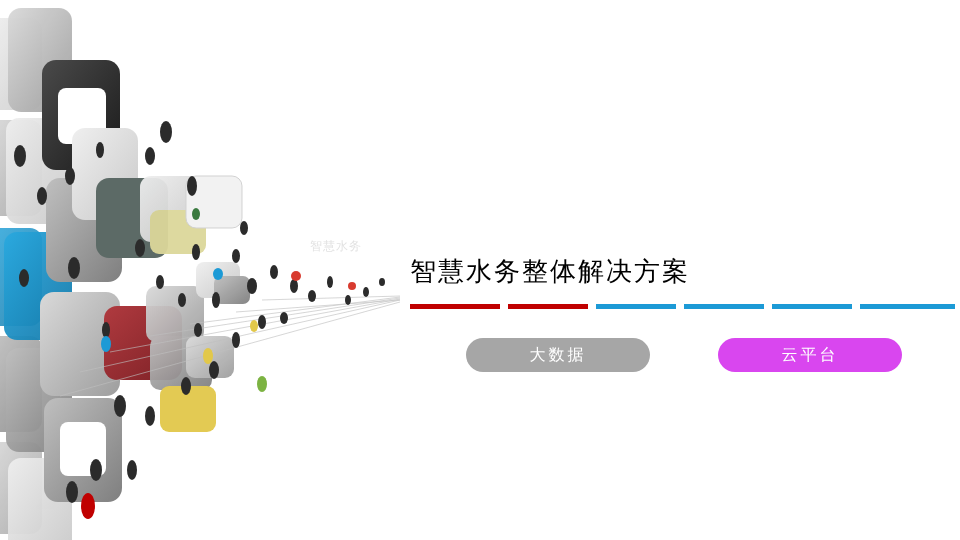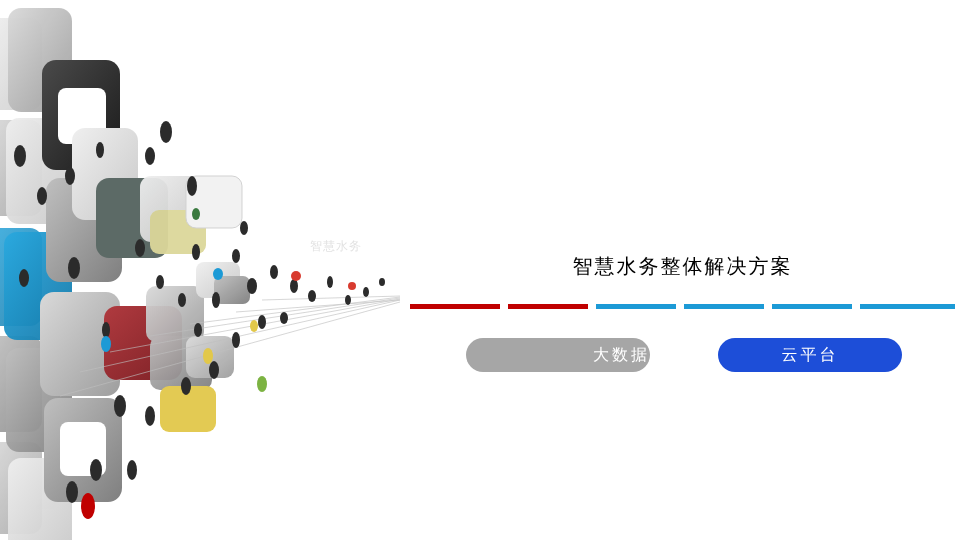--- a/index.html
+++ b/index.html
@@ -31,25 +31,25 @@
     overflow: hidden;
   }
   .art svg { display: block; }
 
   
   .title {
     position: absolute;
     left: 410px;
     top: 256px;
     width: 545px;
-    text-align: center;
-    font-size: 20px;
+    text-align: left;
+    font-size: 26px;
     letter-spacing: 2px;
     color: #000000;
-    font-family: Liberation Mono, monospace;
+    font-family: Liberation Serif, serif;
     font-weight: 400;
     line-height: 1.2;
   }
 
   
   .bars {
     position: absolute;
     left: 410px;
     top: 304px;
     width: 545px;
@@ -72,21 +72,20 @@
     color: #ffffff;
     font-size: 16px;
     letter-spacing: 3px;
     font-family: "DejaVu Sans", sans-serif;
   }
   .pill-bigdata {
     left: 466px;
     top: 338px;
     width: 184px;
     background: #a6a6a6;
-    justify-content: flex-end;
   }
   .pill-cloud {
     left: 718px;
     top: 338px;
     width: 184px;
     background: #1c9ad6;
   }
 
   
   .ghost-text {
@@ -247,17 +246,17 @@
     <span class="bar" style="left: 98px; width: 80px; background: rgb(192, 0, 0);"></span>
     <span class="bar" style="left: 186px; width: 80px; background: rgb(28, 154, 214);"></span>
     <span class="bar" style="left: 274px; width: 80px; background: rgb(28, 154, 214);"></span>
     <span class="bar" style="left: 362px; width: 80px; background: rgb(28, 154, 214);"></span>
     <span class="bar" style="left: 450px; width: 95px; background: rgb(28, 154, 214);"></span>
   </div>
 
   <div class="pill pill-bigdata" style="background: rgb(166, 166, 166);">
     <span>大数据</span>
   </div>
-  <div class="pill pill-cloud" style="background: #1d4ed8;">
+  <div class="pill pill-cloud" style="background: #d946ef;">
     <span>云平台</span>
   </div>
 
 </div>
 
 </body></html>

